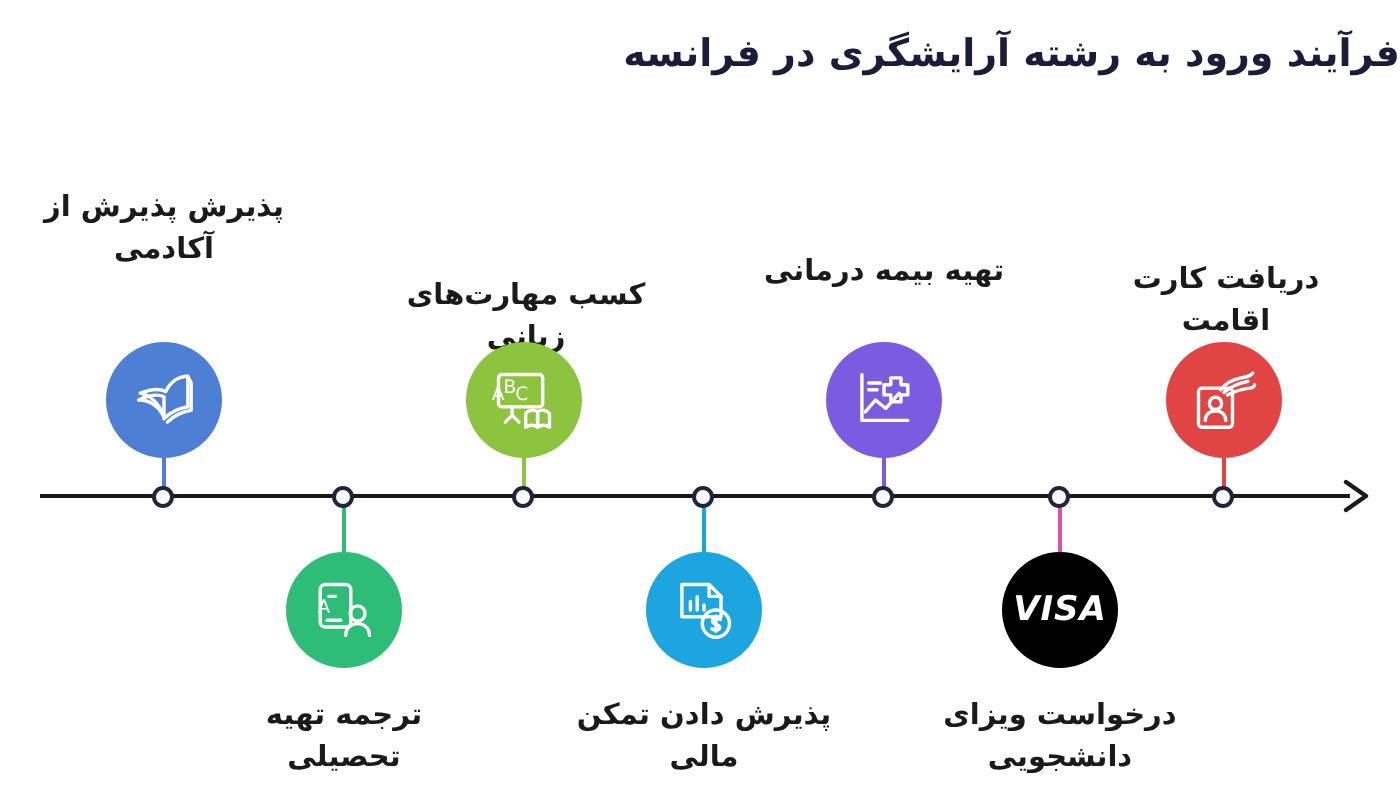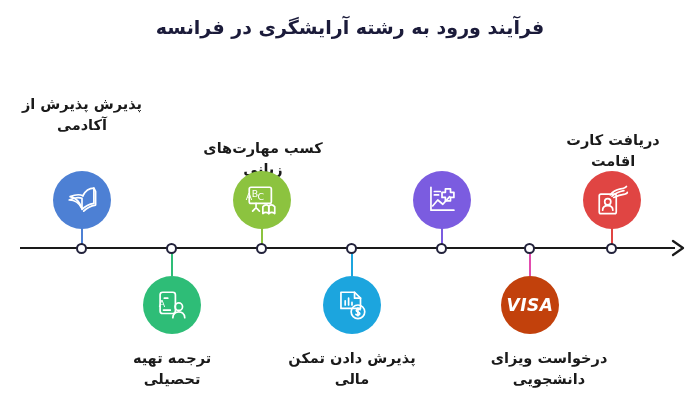--- a/index.html
+++ b/index.html
@@ -22,21 +22,21 @@
     width: 700px;
     height: 406px;
   }
 
   
   .title {
     position: absolute;
     left: 0;
     top: 14px;
     width: 700px;
-    text-align: center;
+    text-align: right;
     font-size: 19px;
     font-weight: bold;
     color: #1b1b3a;
     direction: rtl;
     letter-spacing: 0;
     line-height: 1.4;
   }
 
   
   .axis-line {
@@ -193,41 +193,42 @@
           <path d="M27 23.5 L27 32.5"></path>
           <path d="M29.6 25.6 C28.8 24.8 25 24.4 25 26.6 C25 28.8 29.2 28 29.2 30.2 C29.2 32.2 25.6 32 24.6 31"></path>
         </g>
       </svg>
     </span>
   </div>
   <div class="node" style="left:346px;"></div>
   <div class="caption" style="left:272px; top:348px; width:160px;">پذیرش دادن تمکن
 مالی</div>
 
+  <div class="caption top" style="left:362px; top:126px; width:160px;">تهیه بیمه درمانی</div>
   <div class="stem" style="left:441px; top:228px; height:20px; background:#7b5ce0;"></div>
   <div class="bubble" style="left:413px; top:171px; background:#7b5ce0;">
     <span>
       <svg width="34" height="34" viewBox="0 0 40 40">
         <g fill="none" stroke="#ffffff" stroke-width="2" stroke-linecap="round" stroke-linejoin="round">
           <path d="M7 5 L7 32 L34 32"></path>
           <path d="M11 10 L18 10 M11 14 L16 14"></path>
           <path d="M24 7 L30 7 L30 11 L34 11 L34 17 L30 17 L30 21 L24 21 L24 17 L20 17 L20 11 L24 11 Z"></path>
           <path d="M9 27 L15 20 L21 25 L29 16"></path>
         </g>
       </svg>
     </span>
   </div>
   <div class="node" style="left:436px;"></div>
 
   <div class="stem" style="left:529px; top:248px; height:28px; background:#e24cae;"></div>
-  <div class="bubble" style="left:501px; top:276px; background:#c2410c;">
+  <div class="bubble" style="left:501px; top:276px; background:#000000;">
     <span class="visa-text">VISA</span>
   </div>
   <div class="node" style="left:524px;"></div>
-  <div class="caption" style="left:469px; top:348px; width:160px;">درخواست ویزای
+  <div class="caption" style="left:450px; top:348px; width:160px;">درخواست ویزای
 دانشجویی</div>
 
   <div class="caption top" style="left:533px; top:110px; width:160px;margin-top:20px;">دریافت کارت
 اقامت</div>
   <div class="stem" style="left:611px; top:228px; height:20px; background:#e04543;"></div>
   <div class="bubble" style="left:583px; top:171px; background:#e04543;">
     <span>
       <svg width="34" height="34" viewBox="0 0 40 40">
         <g fill="none" stroke="#ffffff" stroke-width="2" stroke-linecap="round" stroke-linejoin="round">
           <rect x="5" y="13" width="20" height="23" rx="2"></rect>

